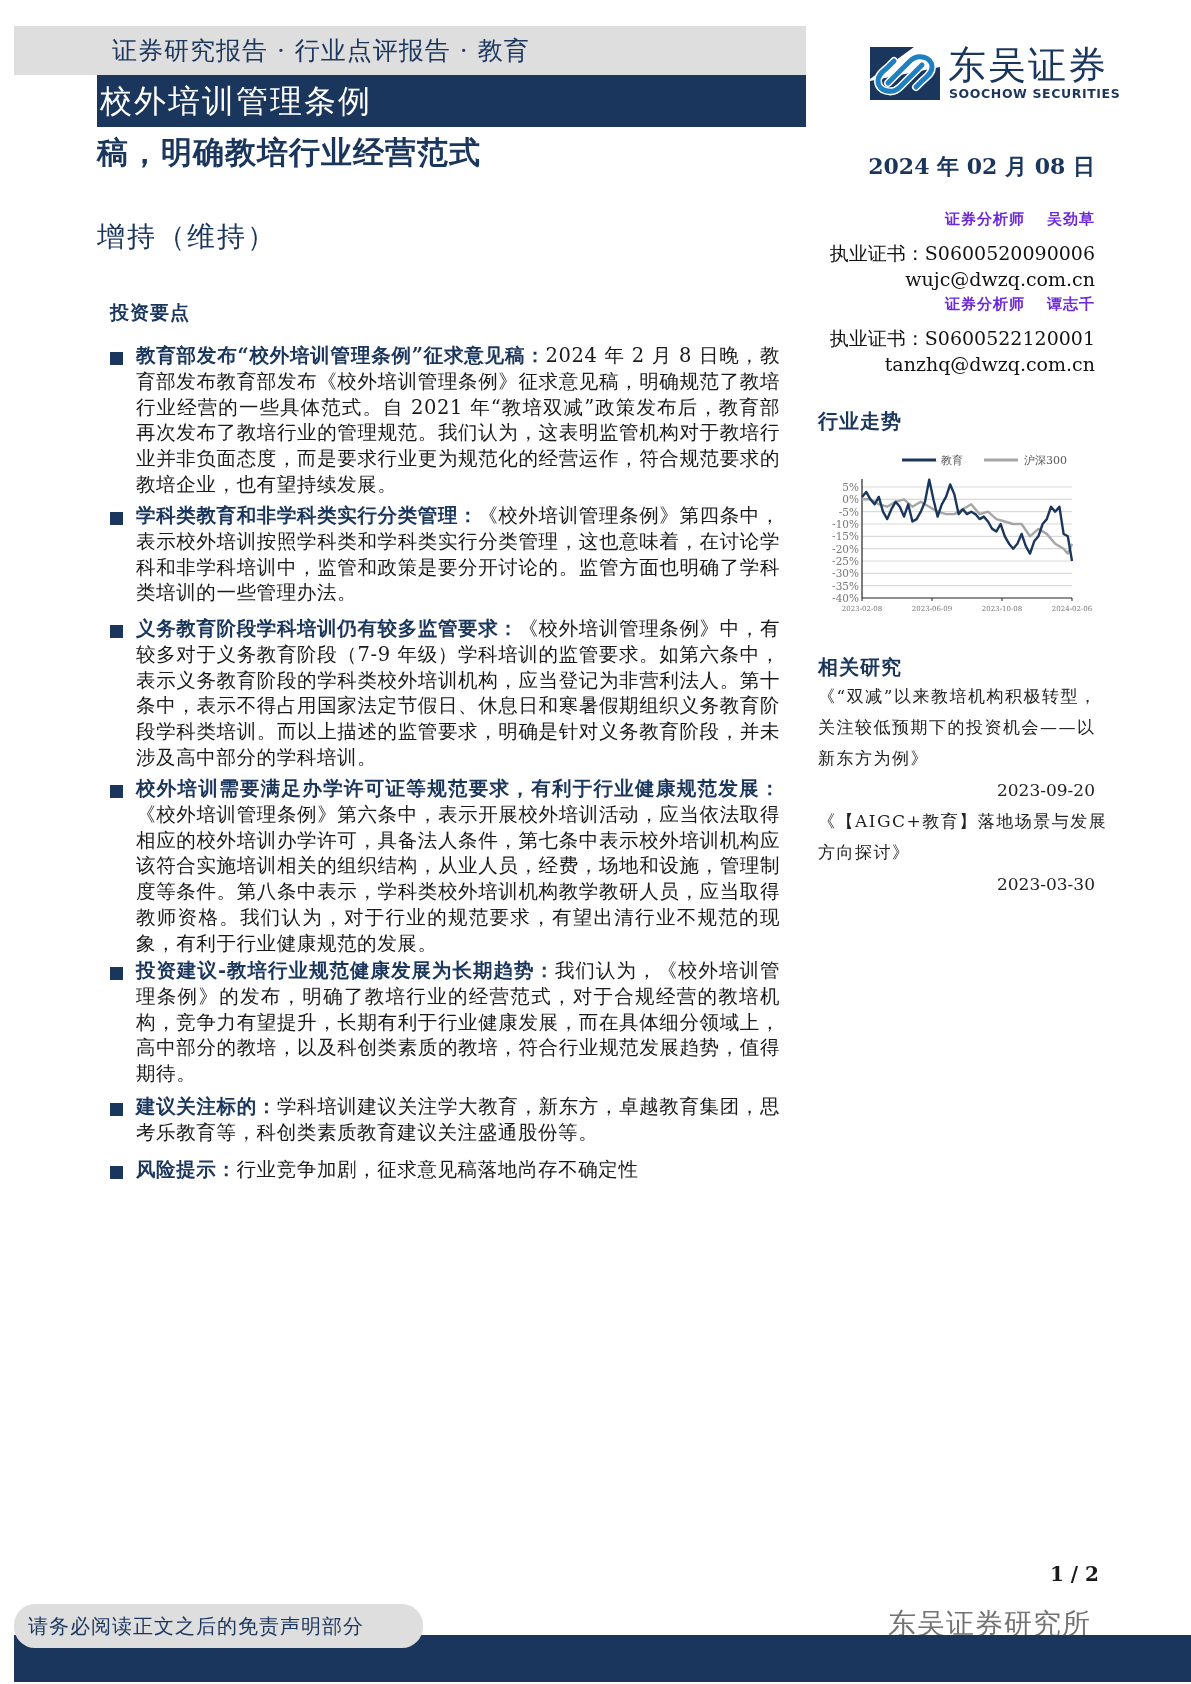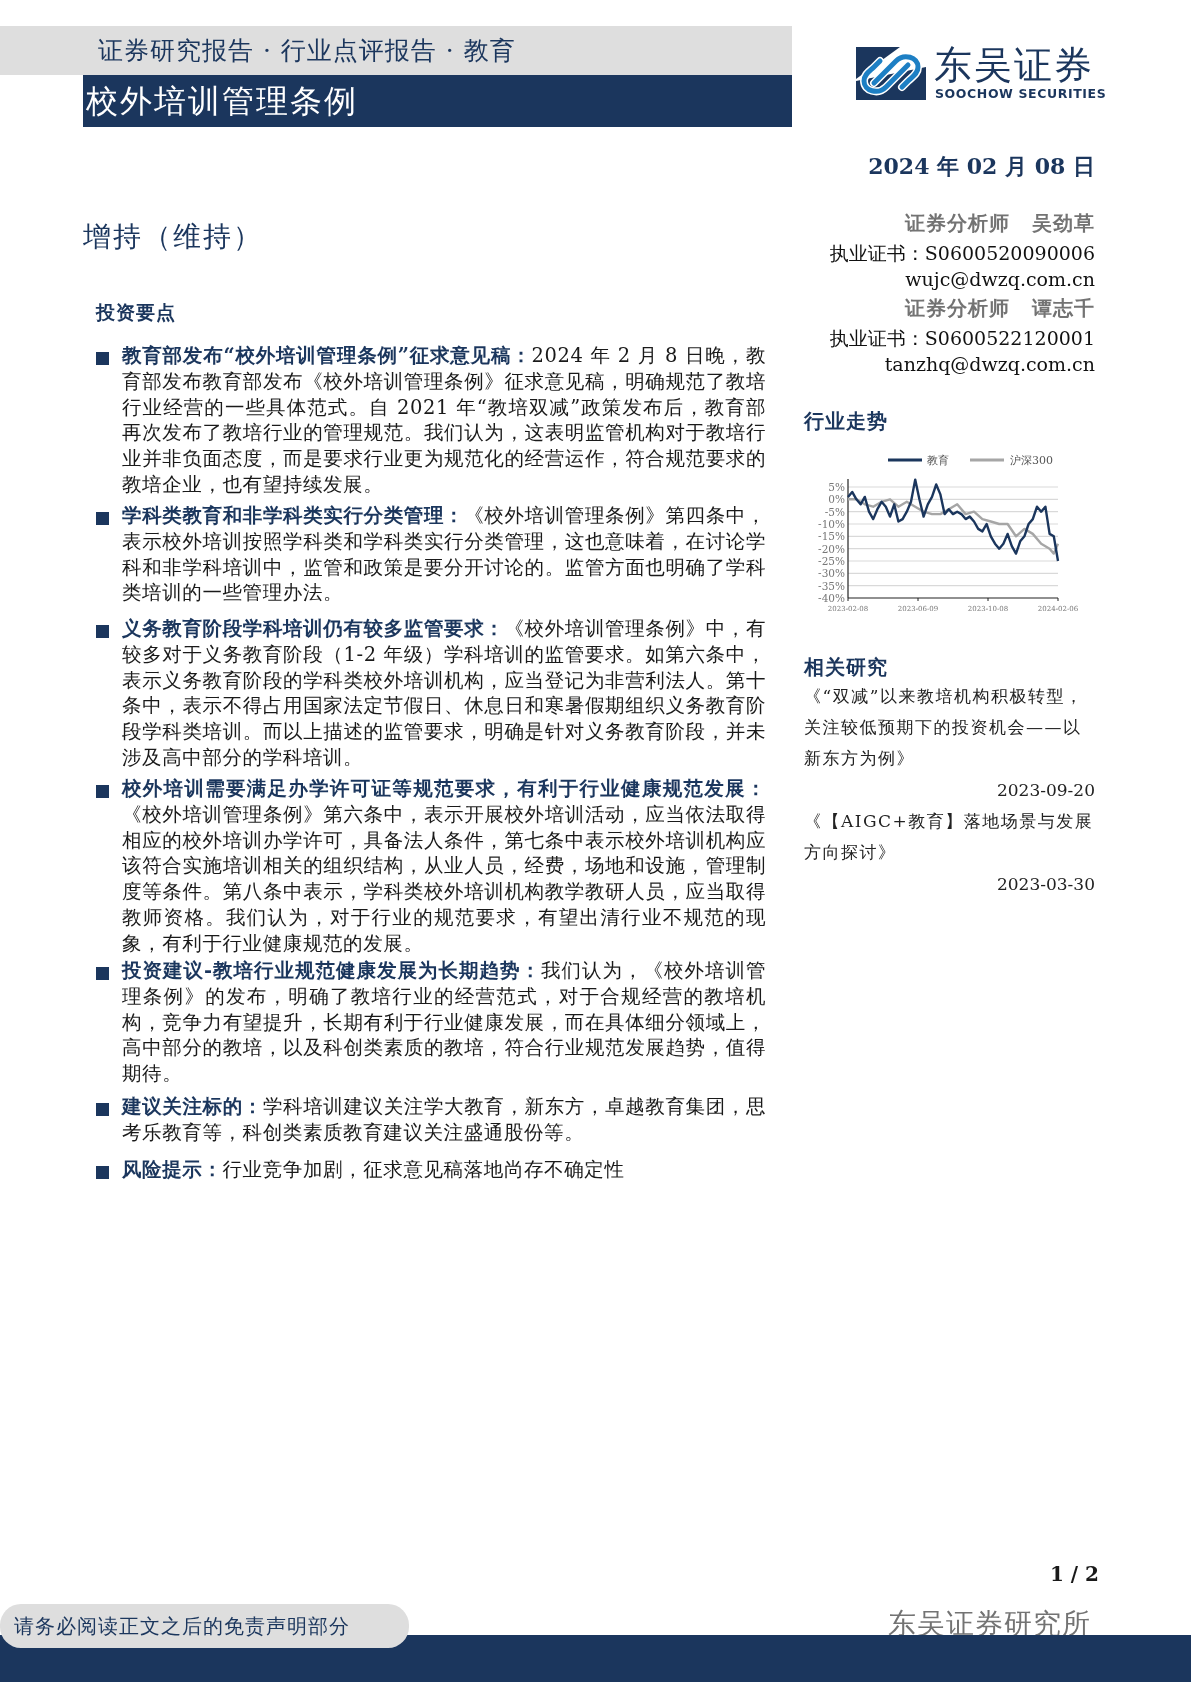--- a/index.html
+++ b/index.html
@@ -1,36 +1,36 @@
 <!DOCTYPE html>
 <html><head>
 <meta charset="utf-8">
 <style>
   html, body { margin:0; padding:0; background:#ffffff; }
   body { width:1191px; height:1684px; position:relative; overflow:hidden;
          font-family:"DejaVu Serif","Liberation Serif",serif; color:#1a1a1a; }
-  .abs { position:absolute; }
+  .abs { position:absolute;margin-left:14px; }
 
   
   .top-grey { left:0; top:26px; width:792px; height:49px; background:#dedede; }
   .top-grey span { position:absolute; left:98px; top:8px; font-size:25px; color:#1b365d; letter-spacing:1px; }
   .top-navy { left:83px; top:75px; width:709px; height:52px; background:#1b365d; }
   .top-navy span { position:absolute; left:3px; top:5px; font-size:32px; color:#ffffff; letter-spacing:2px; }
   .title { left:83px; top:128px; width:705px; font-size:31px; font-weight:bold; line-height:48px; color:#1b365d; letter-spacing:1px; }
   .rating { left:83px; top:218px; font-size:28px; color:#1b365d; letter-spacing:2px; }
 
   
   .logo-icon { left:856px; top:47px; width:70px; height:53px; }
   .logo-cn { left:934px; top:40px; font-size:38px; color:#1b365d; letter-spacing:2px; font-family:Liberation Serif, serif; }
   .logo-en { left:935px; top:86px; font-size:12.5px; font-weight:bold; color:#1b365d; letter-spacing:0.6px; font-family:"DejaVu Sans","Liberation Sans",sans-serif; }
 
   
   .rcol { right:96px; text-align:right; }
   .date { top:152px; font-size:22px; font-weight:bold; color:#1b365d; }
-  .analyst { font-size:20px; font-weight:bold; color:#737373; letter-spacing:1px; }
+  .analyst { font-size:15px; font-weight:bold; color:#6d28d9; letter-spacing:1px; }
   .analyst .nm { margin-left:22px; }
   .cert, .email { font-size:19px; color:#111; }
   .section-h { left:804px; font-size:20px; font-weight:bold; color:#1b365d; letter-spacing:1px; }
 
   
   .chart { left:800px; top:440px; width:300px; height:180px; }
   .chart svg text { font-family:"DejaVu Serif","Liberation Serif",serif; }
 
   
   .rel-item { left:804px; width:290px; font-size:17px; line-height:31px; letter-spacing:1.5px; color:#222; }
@@ -53,20 +53,21 @@
 </head>
 <body>
 
 <div class="abs top-grey">
   <span>证券研究报告 · 行业点评报告 · 教育</span>
 </div>
 <div class="abs top-navy">
   <span>校外培训管理条例</span>
 </div>
 <div class="abs title">
+  <div>稿，明确教培行业经营范式</div>
 </div>
 <div class="abs rating">增持（维持）</div>
 
 <div class="abs logo-icon">
   <svg width="70" height="53" viewBox="0 0 70 53">
     <polygon points="0,0 44,0 0,32" fill="#1b365d"></polygon>
     <polygon points="0,34 0,53 70,53 70,20" fill="#1b365d"></polygon>
     <path d="M18,36 L40,14 C48,6 62,10 62,20 C62,27 56,30 52,34 L46,40" fill="none" stroke="#ffffff" stroke-width="8" stroke-linecap="round"></path>
     <path d="M18,36 L40,14 C48,6 62,10 62,20 C62,27 56,30 52,34 L46,40" fill="none" stroke="#1d7fc4" stroke-width="5" stroke-linecap="round"></path>
     <path d="M52,18 L30,40 C22,48 8,44 8,34 C8,27 14,24 18,20 L24,14" fill="none" stroke="#ffffff" stroke-width="8" stroke-linecap="round"></path>
@@ -143,21 +144,21 @@
 <div class="abs bullet" style="top:343px;">
   <span class="sq"></span>
   <p><b>教育部发布“校外培训管理条例”征求意见稿：</b><span>2024 年 2 月 8 日晚，教育部发布教育部发布《校外培训管理条例》征求意见稿，明确规范了教培行业经营的一些具体范式。自 2021 年“教培双减”政策发布后，教育部再次发布了教培行业的管理规范。我们认为，这表明监管机构对于教培行业并非负面态度，而是要求行业更为规范化的经营运作，符合规范要求的教培企业，也有望持续发展。</span></p>
 </div>
 <div class="abs bullet" style="top:503px;">
   <span class="sq"></span>
   <p><b>学科类教育和非学科类实行分类管理：</b><span>《校外培训管理条例》第四条中，表示校外培训按照学科类和学科类实行分类管理，这也意味着，在讨论学科和非学科培训中，监管和政策是要分开讨论的。监管方面也明确了学科类培训的一些管理办法。</span></p>
 </div>
 <div class="abs bullet" style="top:616px;">
   <span class="sq"></span>
-  <p><b>义务教育阶段学科培训仍有较多监管要求：</b><span>《校外培训管理条例》中，有较多对于义务教育阶段（1-2 年级）学科培训的监管要求。如第六条中，表示义务教育阶段的学科类校外培训机构，应当登记为非营利法人。第十条中，表示不得占用国家法定节假日、休息日和寒暑假期组织义务教育阶段学科类培训。而以上描述的监管要求，明确是针对义务教育阶段，并未涉及高中部分的学科培训。</span></p>
+  <p><b>义务教育阶段学科培训仍有较多监管要求：</b><span>《校外培训管理条例》中，有较多对于义务教育阶段（7-9 年级）学科培训的监管要求。如第六条中，表示义务教育阶段的学科类校外培训机构，应当登记为非营利法人。第十条中，表示不得占用国家法定节假日、休息日和寒暑假期组织义务教育阶段学科类培训。而以上描述的监管要求，明确是针对义务教育阶段，并未涉及高中部分的学科培训。</span></p>
 </div>
 <div class="abs bullet" style="top:776px;">
   <span class="sq"></span>
   <p><b>校外培训需要满足办学许可证等规范要求，有利于行业健康规范发展：</b><span>《校外培训管理条例》第六条中，表示开展校外培训活动，应当依法取得相应的校外培训办学许可，具备法人条件，第七条中表示校外培训机构应该符合实施培训相关的组织结构，从业人员，经费，场地和设施，管理制度等条件。第八条中表示，学科类校外培训机构教学教研人员，应当取得教师资格。我们认为，对于行业的规范要求，有望出清行业不规范的现象，有利于行业健康规范的发展。</span></p>
 </div>
 <div class="abs bullet" style="top:958px;">
   <span class="sq"></span>
   <p><b>投资建议-教培行业规范健康发展为长期趋势：</b><span>我们认为，《校外培训管理条例》的发布，明确了教培行业的经营范式，对于合规经营的教培机构，竞争力有望提升，长期有利于行业健康发展，而在具体细分领域上，高中部分的教培，以及科创类素质的教培，符合行业规范发展趋势，值得期待。</span></p>
 </div>
 <div class="abs bullet" style="top:1094px;">

